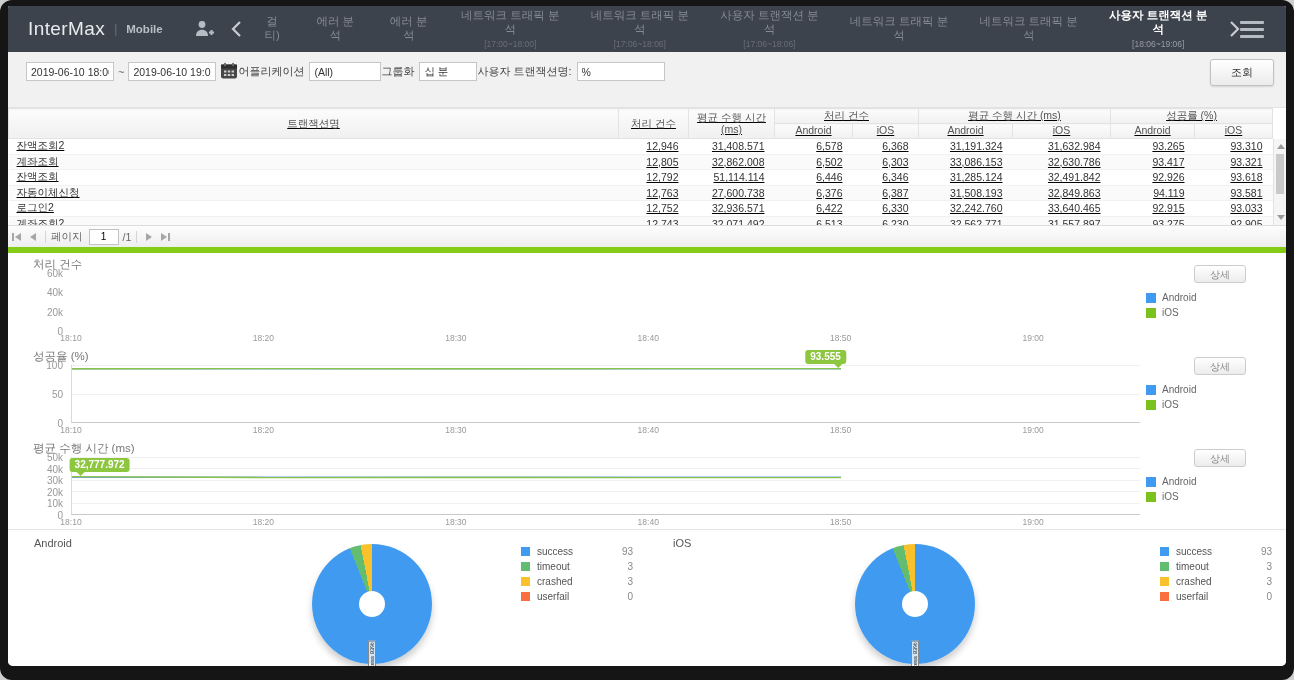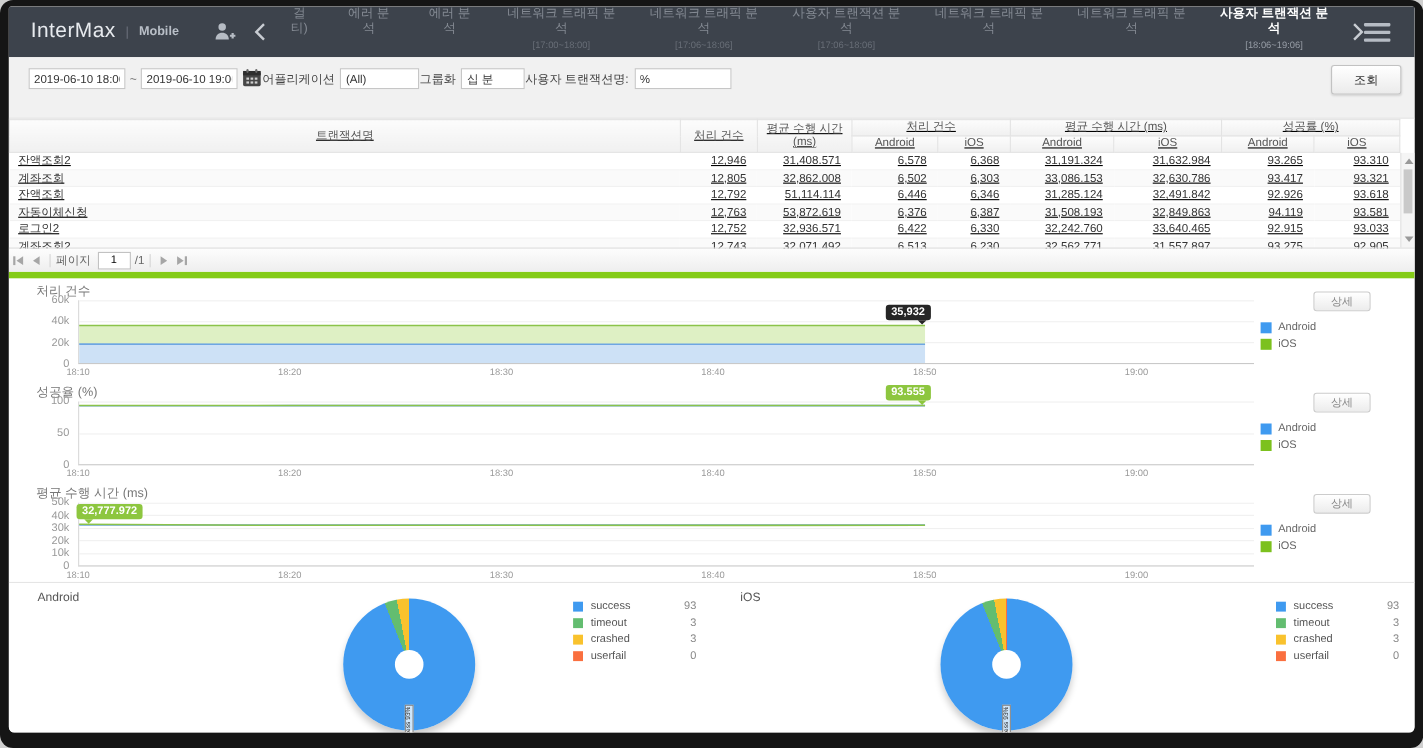--- a/index.html
+++ b/index.html
@@ -8,21 +8,21 @@
   .app{width:100%;height:100%;background:#fff;display:flex;flex-direction:column;overflow:hidden;border-radius:2px 2px 5px 5px;}
 
   
   .topbar{flex:0 0 46px;background:#3d434c;display:flex;align-items:center;color:#9aa0a9;}
   .logo{font-size:19px;color:#e7eaee;margin-left:20px;font-weight:400;letter-spacing:.4px;}
   .logo-sep{color:#6a707a;margin:0 9px;font-size:12px;}
   .logo-sub{font-size:11.5px;color:#b9bfc7;font-weight:bold;}
   .user-ico{margin-left:30px;display:flex;align-items:center;}
   .nav-chev{margin:0 4px 0 14px;display:flex;align-items:center;cursor:pointer;}
   .nav-chev.right{margin:0 0 0 6px;}
-  .tab-strip{display:flex;height:100%;}
+  .tab-strip{display:flex;align-items:center;height:100%;}
   .tab{padding:0 14px;font-size:11.5px;color:#858b94;text-align:center;cursor:pointer;line-height:1.2;}
   .tab .tab-sub{display:block;font-size:8.5px;color:#686e77;margin-top:2px;}
   .tab.active .tab-label{color:#ffffff;font-weight:bold;}
   .tab.active .tab-sub{color:#979da6;}
   .menu-ico{margin-left:auto;margin-right:22px;cursor:pointer;}
   .menu-ico div{width:24px;height:3px;background:#b6bcc4;margin:4px 0;border-radius:1px;}
 
   
   .filterbar{flex:0 0 56px;background:#f1f1f1;border-bottom:1px solid #e2e2e2;position:relative;padding:10px 0 0 18px;font-size:11px;color:#444;}
   .filter-row{display:flex;align-items:center;}
@@ -228,21 +228,21 @@
               <td class="num">6,446</td>
               <td class="num">6,346</td>
               <td class="num">31,285.124</td>
               <td class="num">32,491.842</td>
               <td class="num">92.926</td>
               <td class="num">93.618</td>
             </tr>
             <tr>
               <td class="name">자동이체신청</td>
               <td class="num">12,763</td>
-              <td class="num">53,872.619</td>
+              <td class="num">27,600.738</td>
               <td class="num">6,376</td>
               <td class="num">6,387</td>
               <td class="num">31,508.193</td>
               <td class="num">32,849.863</td>
               <td class="num">94.119</td>
               <td class="num">93.581</td>
             </tr>
             <tr>
               <td class="name">로그인2</td>
               <td class="num">12,752</td>
@@ -305,32 +305,20 @@
 
     <section class="charts">
       <div class="chart-row">
         <span class="chart-title">처리 건수</span>
         <div class="yaxis">
             <div class="ylab" style="top: 0%;">60k</div>
             <div class="ylab" style="top: 33.3333%;">40k</div>
             <div class="ylab" style="top: 66.6667%;">20k</div>
             <div class="ylab" style="top: 100%;">0</div>
           </div>
-        <div class="plot">
-            <div class="grid" style="top: 0%;"></div>
-            <div class="grid" style="top: 33.3333%;"></div>
-            <div class="grid" style="top: 66.6667%;"></div>
-            <svg viewBox="0 0 100 100" preserveAspectRatio="none" class="plot-svg">
-              <polygon points="0,100 0,69.91666666666666 18,70.03333333333333 36,69.96666666666667 54,70.08333333333333 72,70 72,100" fill="#cde1f6"></polygon>
-              <polygon points="0,69.91666666666666 18,70.03333333333333 36,69.96666666666667 54,70.08333333333333 72,70 72,40.11333333333334 54,40.11666666666667 36,40.166666666666664 18,40.11666666666667 0,40.083333333333336" fill="#def0c4"></polygon>
-              <polyline points="0,69.91666666666666 18,70.03333333333333 36,69.96666666666667 54,70.08333333333333 72,70" fill="none" stroke="#6ea6e2" stroke-width="1.4" vector-effect="non-scaling-stroke"></polyline>
-              <polyline points="0,40.083333333333336 18,40.11666666666667 36,40.166666666666664 54,40.11666666666667 72,40.11333333333334" fill="none" stroke="#8bc34a" stroke-width="1.4" vector-effect="non-scaling-stroke"></polyline>
-            </svg>
-            <div class="bubble dark a-right" style="left: 72%; top: 40.1133%; transform: translate(-88%, -135%);">35,932</div>
-          </div>
         <div class="xaxis">
             <div class="xlab" style="left: 0%;">18:10</div>
             <div class="xlab" style="left: 18%;">18:20</div>
             <div class="xlab" style="left: 36%;">18:30</div>
             <div class="xlab" style="left: 54%;">18:40</div>
             <div class="xlab" style="left: 72%;">18:50</div>
             <div class="xlab" style="left: 90%;">19:00</div>
           </div>
         <div class="chart-side">
           <button class="detail-btn">상세</button>

